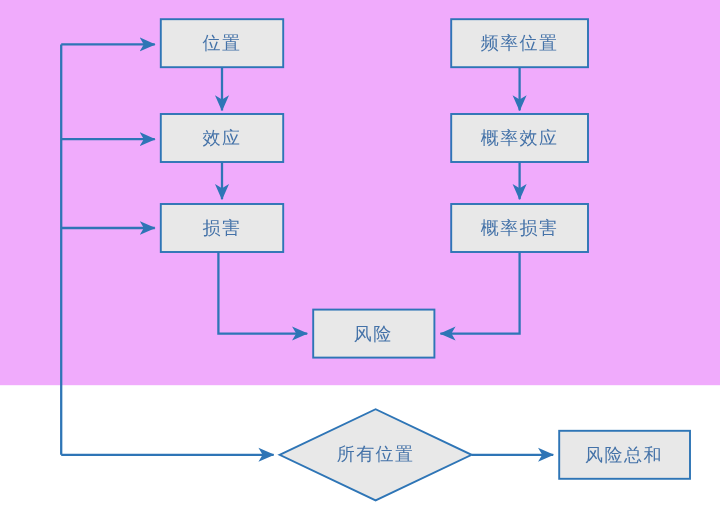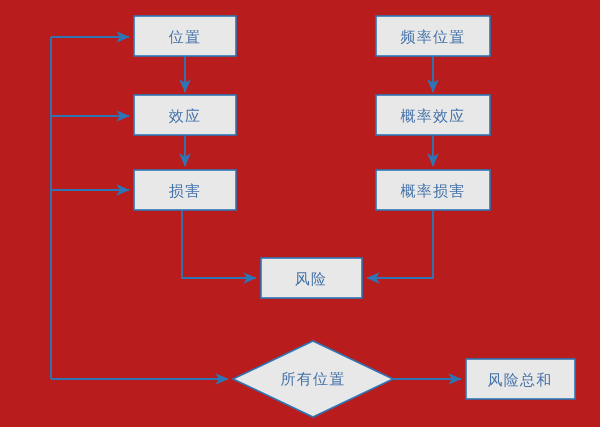--- a/index.html
+++ b/index.html
@@ -9,22 +9,22 @@
   }
   body {
     width: 600px;
     height: 427px;
     font-family: "Liberation Serif", "DejaVu Serif", serif;
     overflow: hidden;
   }
   #diagram-root {
     position: relative;
     width: 600px;
-    height: 427px;
-    background: #b91c1c;
+    height: 321px;
+    background: #f0abfc;
   }
   svg.flow-canvas {
     display: block;
     width: 600px;
     height: 427px;
   }
   .node-shape {
     fill: #e8e8e8;
     stroke: #2e75b6;
     stroke-width: 1.6;

